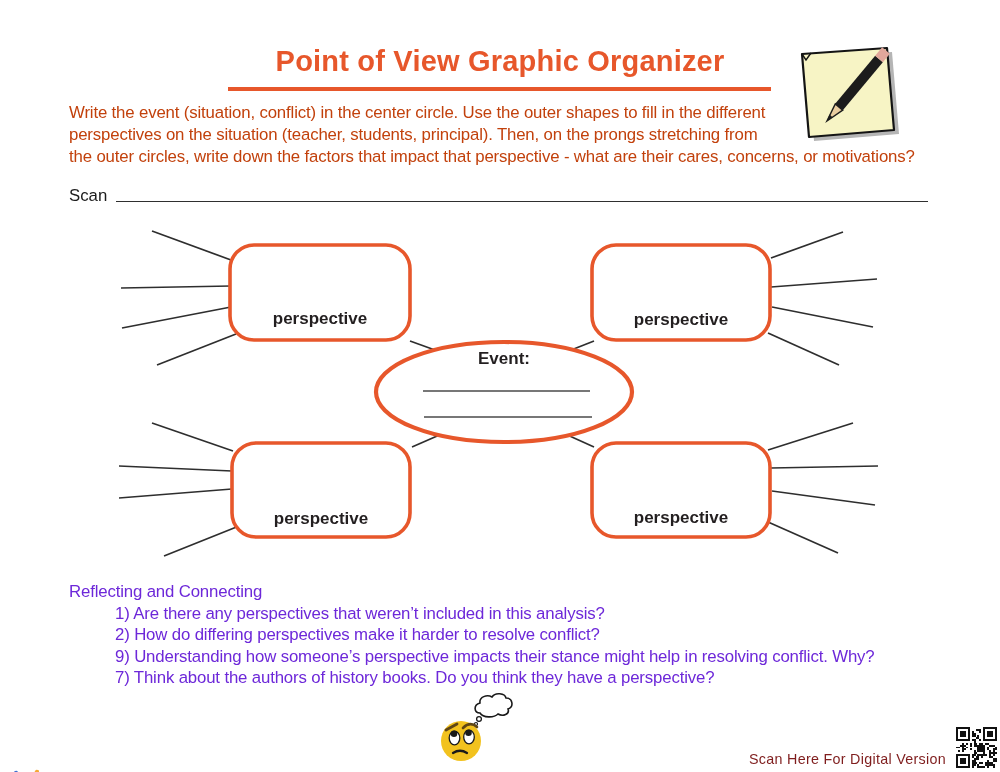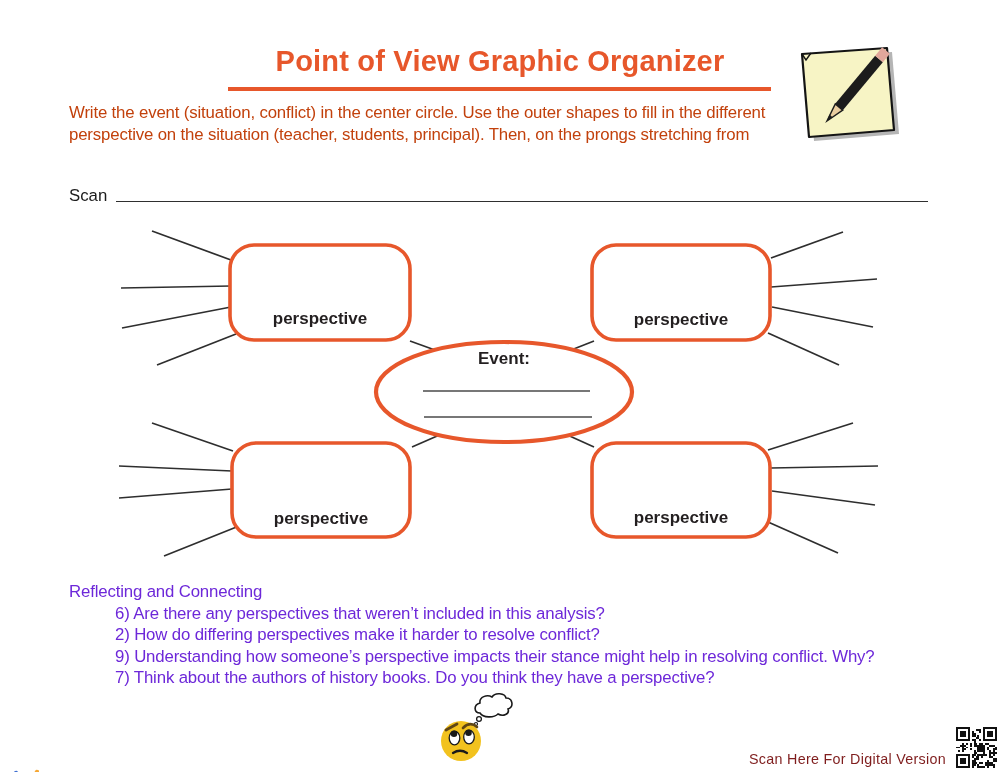--- a/index.html
+++ b/index.html
@@ -61,21 +61,22 @@
       <polygon points="39,84 54.7,73.2 47.3,66.9" fill="#E9CDA0" stroke="#1c1c1c" stroke-width="1.4"></polygon>
       <polygon points="39,84 44.5,80.2 41.5,77.6" fill="#1c1c1c"></polygon>
       <line x1="51" y1="70" x2="91" y2="22" stroke="#1c1c1c" stroke-width="10" stroke-linecap="butt"></line>
       <line x1="91" y1="22" x2="98" y2="13.5" stroke="#E2A79B" stroke-width="10" stroke-linecap="butt"></line>
       <line x1="88.5" y1="25" x2="95.5" y2="16.5" stroke="#1c1c1c" stroke-width="10" stroke-linecap="butt" opacity="0"></line>
     </g>
   </svg>
 
   <div class="instructions">
     <div>Write the event (situation, conflict) in the center circle. Use the outer shapes to fill in the different</div>
-    <div>perspective on the situation (teacher, students, principal). Then, on the prongs stretching from</div>
+    <div>perspectives on the situation (teacher, students, principal). Then, on the prongs stretching from</div>
+    <div>the outer circles, write down the factors that impact that perspective - what are their cares, concerns, or motivations?</div>
   </div>
 
   <div class="name-row">
     <span>Scan</span>
     <span class="name-line"></span>
   </div>
 
   <svg class="diagram-svg" viewBox="0 0 1000 772">
     <g stroke="#2e2e2e" stroke-width="1.7">
       <line x1="152" y1="231" x2="231" y2="260"></line>
@@ -116,21 +117,21 @@
       <text x="504" y="364">Event:</text>
       <text x="320" y="324">perspective</text>
       <text x="681" y="325">perspective</text>
       <text x="321" y="524">perspective</text>
       <text x="681" y="523">perspective</text>
     </g>
   </svg>
 
   <div class="reflecting">
     <div class="heading">Reflecting and Connecting</div>
-    <div class="q">6) Are there any perspectives that weren’t included in this analysis?</div>
+    <div class="q">1) Are there any perspectives that weren’t included in this analysis?</div>
     <div class="q">2) How do differing perspectives make it harder to resolve conflict?</div>
     <div class="q">9) Understanding how someone’s perspective impacts their stance might help in resolving conflict. Why?</div>
     <div class="q">7) Think about the authors of history books. Do you think they have a perspective?</div>
   </div>
 
   <svg class="emoji" width="85" height="78" viewBox="0 0 85 78">
     <g>
       <path d="M 47,22 C 41,22 40,14 47,12 C 46,6 54,3 59,6 C 62,1 72,2 73,7 C 80,7 81,16 75,18 C 77,23 70,26 65,23 C 61,27 50,27 47,22 Z" fill="#ffffff" stroke="#1a1a1a" stroke-width="1.6"></path>
       <circle cx="46" cy="28" r="2.4" fill="#ffffff" stroke="#1a1a1a" stroke-width="1.3"></circle>
       <circle cx="43" cy="33" r="1.5" fill="#ffffff" stroke="#1a1a1a" stroke-width="1.2"></circle>

